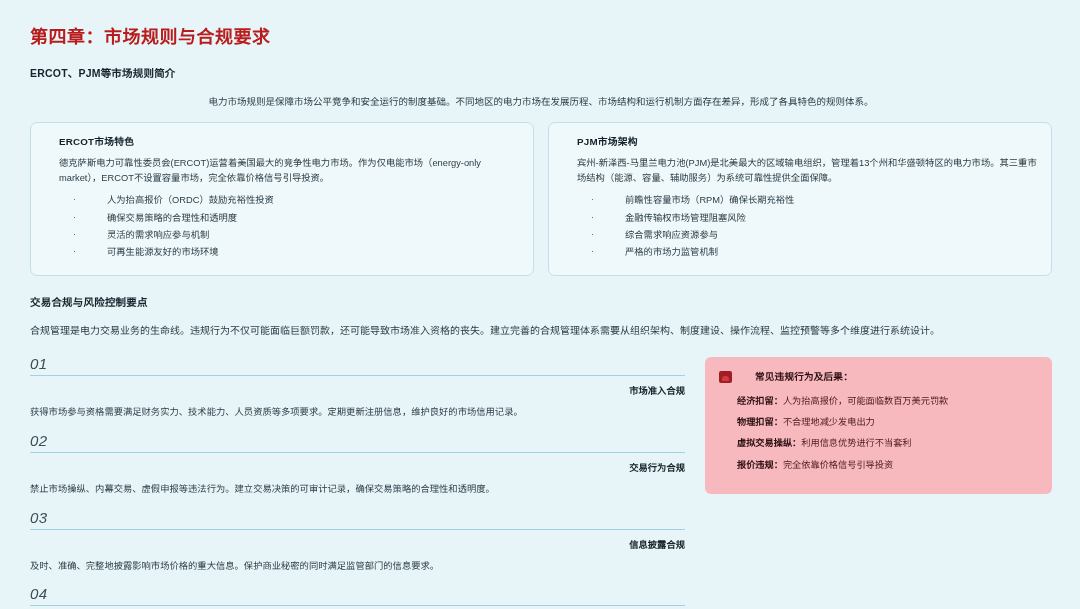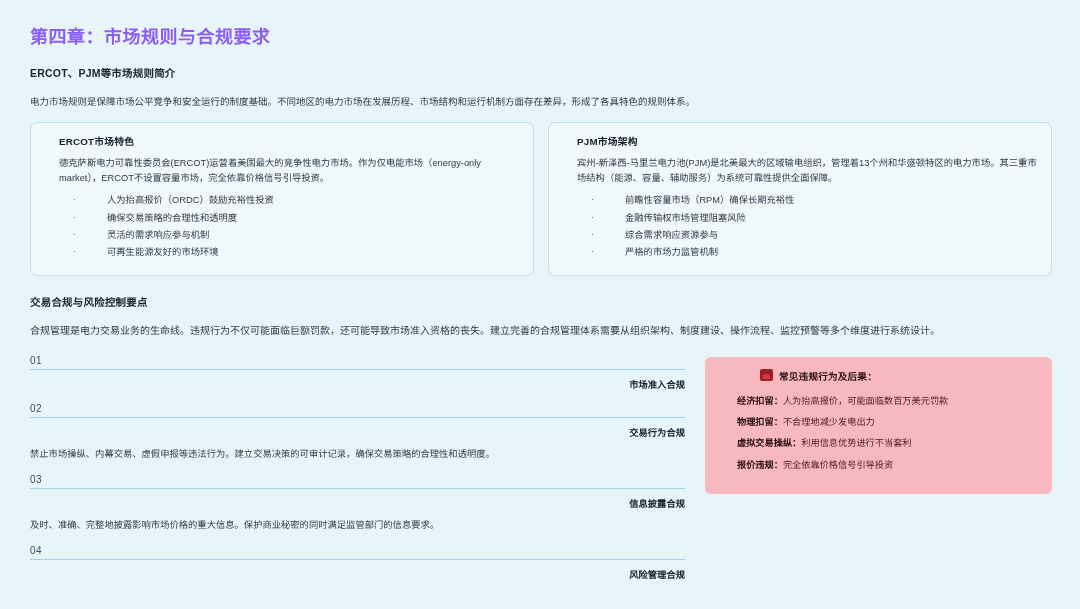--- a/index.html
+++ b/index.html
@@ -21,37 +21,38 @@
     height: 609px;
     box-sizing: border-box;
     padding: 26px 28px 0 30px;
   }
 
   
   .chapter-title {
     font-size: 18px;
     font-weight: bold;
     letter-spacing: 0.5px;
-    color: #8b5cf6;
+    color: #b91c1c;
     margin: 0 0 16px 0;
     line-height: 1.3;
     font-family: Liberation Serif, serif;
   }
   .sub-heading {
     font-size: 10.5px;
     font-weight: bold;
     color: #15232b;
     margin: 0 0 14px 0;
     letter-spacing: 0.2px;
   }
   .intro-paragraph {
     font-size: 9.5px;
     line-height: 1.6;
     color: #2a3c45;
     margin: 0 0 12px 0;
+    text-align: center;
   }
 
   
   .card-row {
     display: flex;
     gap: 14px;
     margin-bottom: 18px;
   }
   .info-card {
     flex: 1 1 0;
@@ -118,24 +119,25 @@
     align-items: flex-start;
   }
   .numbered-col {
     width: 655px;
     flex: 0 0 655px;
   }
   .num-item {
     margin-bottom: 12px;
   }
   .num-index {
-    font-size: 10px;
+    font-size: 15px;
     color: #3c4e57;
     letter-spacing: 0.4px;
     padding-bottom: 3px;
+    font-style: italic;
   }
   .num-rule {
     height: 1px;
     background: #9fd3e4;
     margin-bottom: 7px;
   }
   .num-title {
     font-size: 9.3px;
     font-weight: bold;
     color: #15232b;
@@ -152,24 +154,23 @@
   .callout {
     flex: 1 1 auto;
     background: #f7b9be;
     border-radius: 6px;
     padding: 12px 16px 14px 14px;
     box-sizing: border-box;
     margin-top: 2px;
   }
   .callout-head {
     display: flex;
-    align-items: flex-start;
-    gap: 6px;
+    align-items: flex-end;
+    gap: 23px;
     margin-bottom: 11px;
-    margin-left: 41px;
   }
   .callout-icon {
     width: 13px;
     height: 12px;
     border-radius: 2px;
     background: #9d1f25;
     position: relative;
     flex: 0 0 13px;
   }
   .callout-icon::after {
@@ -246,20 +247,21 @@
   <p class="section-paragraph">合规管理是电力交易业务的生命线。违规行为不仅可能面临巨额罚款，还可能导致市场准入资格的丧失。建立完善的合规管理体系需要从组织架构、制度建设、操作流程、监控预警等多个维度进行系统设计。</p>
 
   <div class="lower">
 
     <div class="numbered-col">
 
       <div class="num-item">
         <div class="num-index">01</div>
         <div class="num-rule"></div>
         <div class="num-title">市场准入合规</div>
+        <div class="num-desc">获得市场参与资格需要满足财务实力、技术能力、人员资质等多项要求。定期更新注册信息，维护良好的市场信用记录。</div>
       </div>
 
       <div class="num-item">
         <div class="num-index">02</div>
         <div class="num-rule"></div>
         <div class="num-title">交易行为合规</div>
         <div class="num-desc">禁止市场操纵、内幕交易、虚假申报等违法行为。建立交易决策的可审计记录，确保交易策略的合理性和透明度。</div>
       </div>
 
       <div class="num-item">

